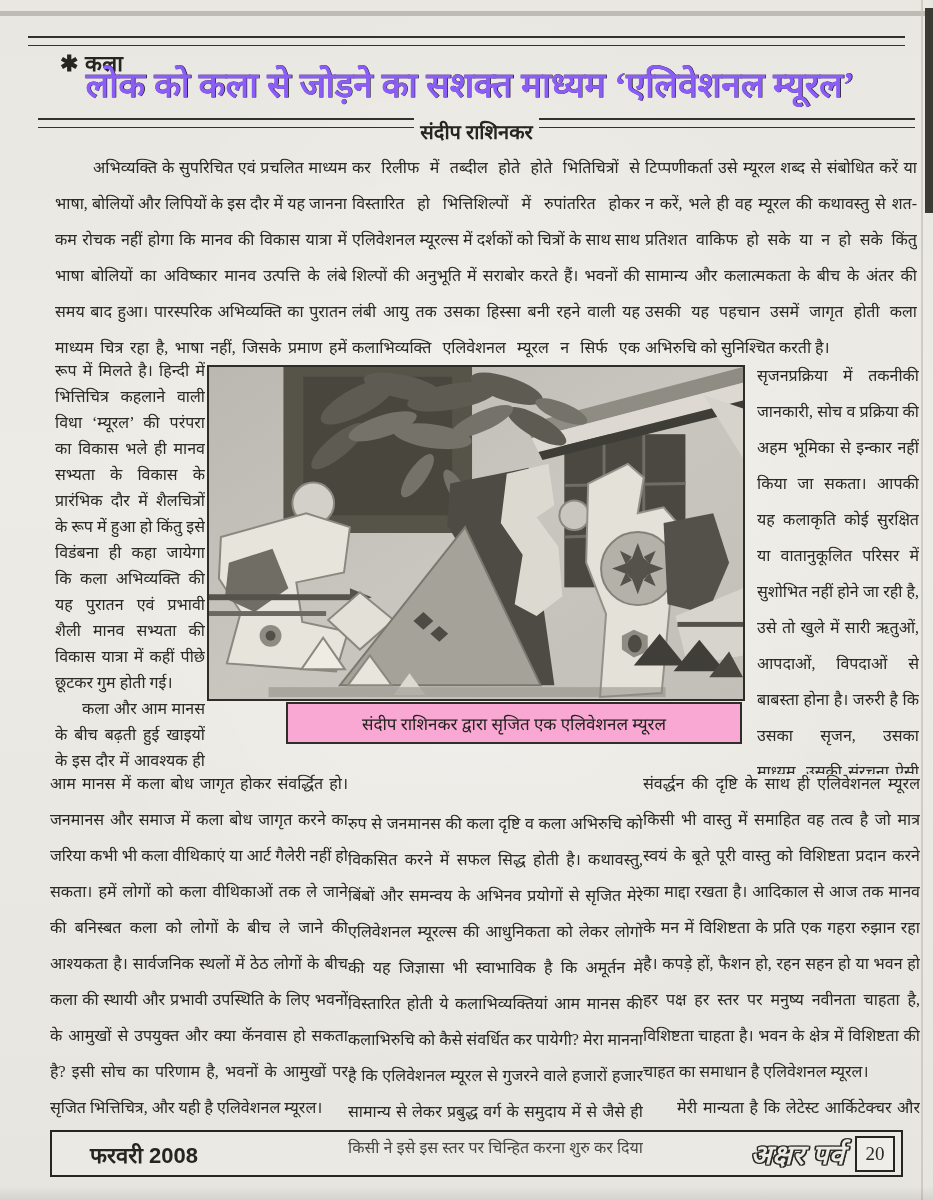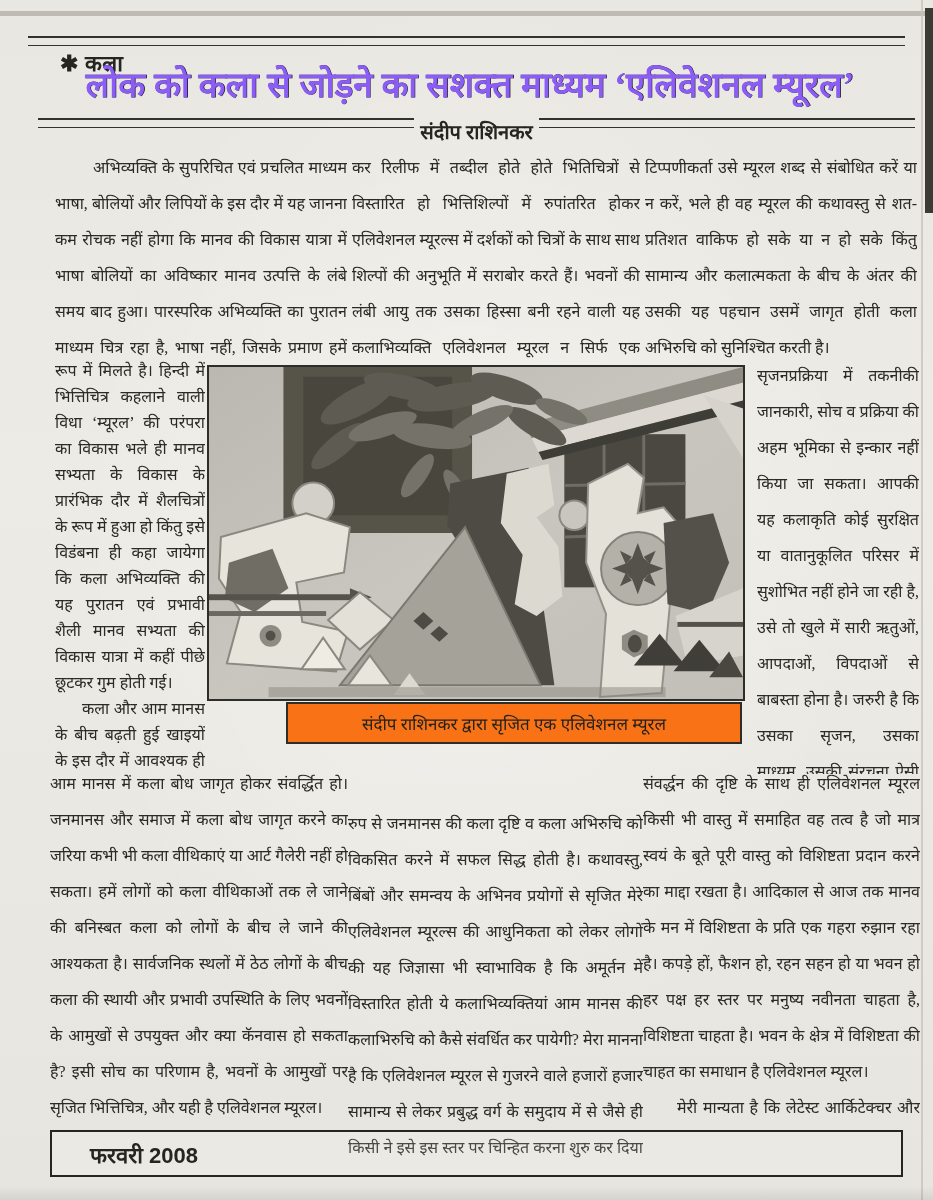--- a/index.html
+++ b/index.html
@@ -36,21 +36,21 @@
   .c1bot{left:50px; top:766px;width:298px;height:364px;}
   .c2top{left:352px;top:150px;width:288px;height:208px;}
   .c2bot{left:348px;top:766px;width:295px;height:364px;margin-top:40px;}
   .c3top{left:645px;top:150px;width:272px;height:208px;}
   .c3nar{left:757px;top:358px;width:162px;height:416px;}
   .c3bot{left:643px;top:766px;width:277px;height:364px;}
   
   .photo{left:207px;top:365px;width:538px;height:336px;border:2px solid #2e2d29;background:#c6c3bc;box-sizing:border-box;}
   .photo svg{display:block;width:100%;height:100%;}
   .caption-box{
-    left:286px;top:702px;width:456px;height:42px;border:2px solid #2e2d29;background:#f97316;
+    left:286px;top:702px;width:456px;height:42px;border:2px solid #2e2d29;background:#f9a8d4;
     box-sizing:border-box;display:flex;align-items:center;justify-content:center;
     font-size:17px;color:#23221e;
   }
   
   .footer{
     left:50px;top:1130px;width:853px;height:47px;border:2px solid #26251f;box-sizing:border-box;
     display:flex;align-items:center;justify-content:space-between;background:rgba(255,255,255,.15);
   }
   .footer-issue{margin-left:38px;font-size:22px;font-weight:bold;font-family:"Liberation Sans","DejaVu Sans",sans-serif;}
   .footer-right{display:flex;align-items:center;gap:10px;margin-right:6px;}
@@ -186,13 +186,19 @@
     <polygon points="504,314 524,288 538,314" fill="#4a4741"></polygon>
     <rect x="60" y="324" width="400" height="10" fill="#8a877f" opacity=".5"></rect>
   </svg>
 </div>
 <div class="abs caption-box">
   <span>संदीप राशिनकर द्वारा सृजित एक एलिवेशनल म्यूरल</span>
 </div>
 
 <div class="abs footer">
   <div class="footer-issue">फरवरी 2008</div>
+  <div class="footer-right">
+    <div class="magazine-logo">अक्षर पर्व</div>
+    <div class="page-box">
+      <span>20</span>
+    </div>
+  </div>
 </div>
 
 </body></html>

